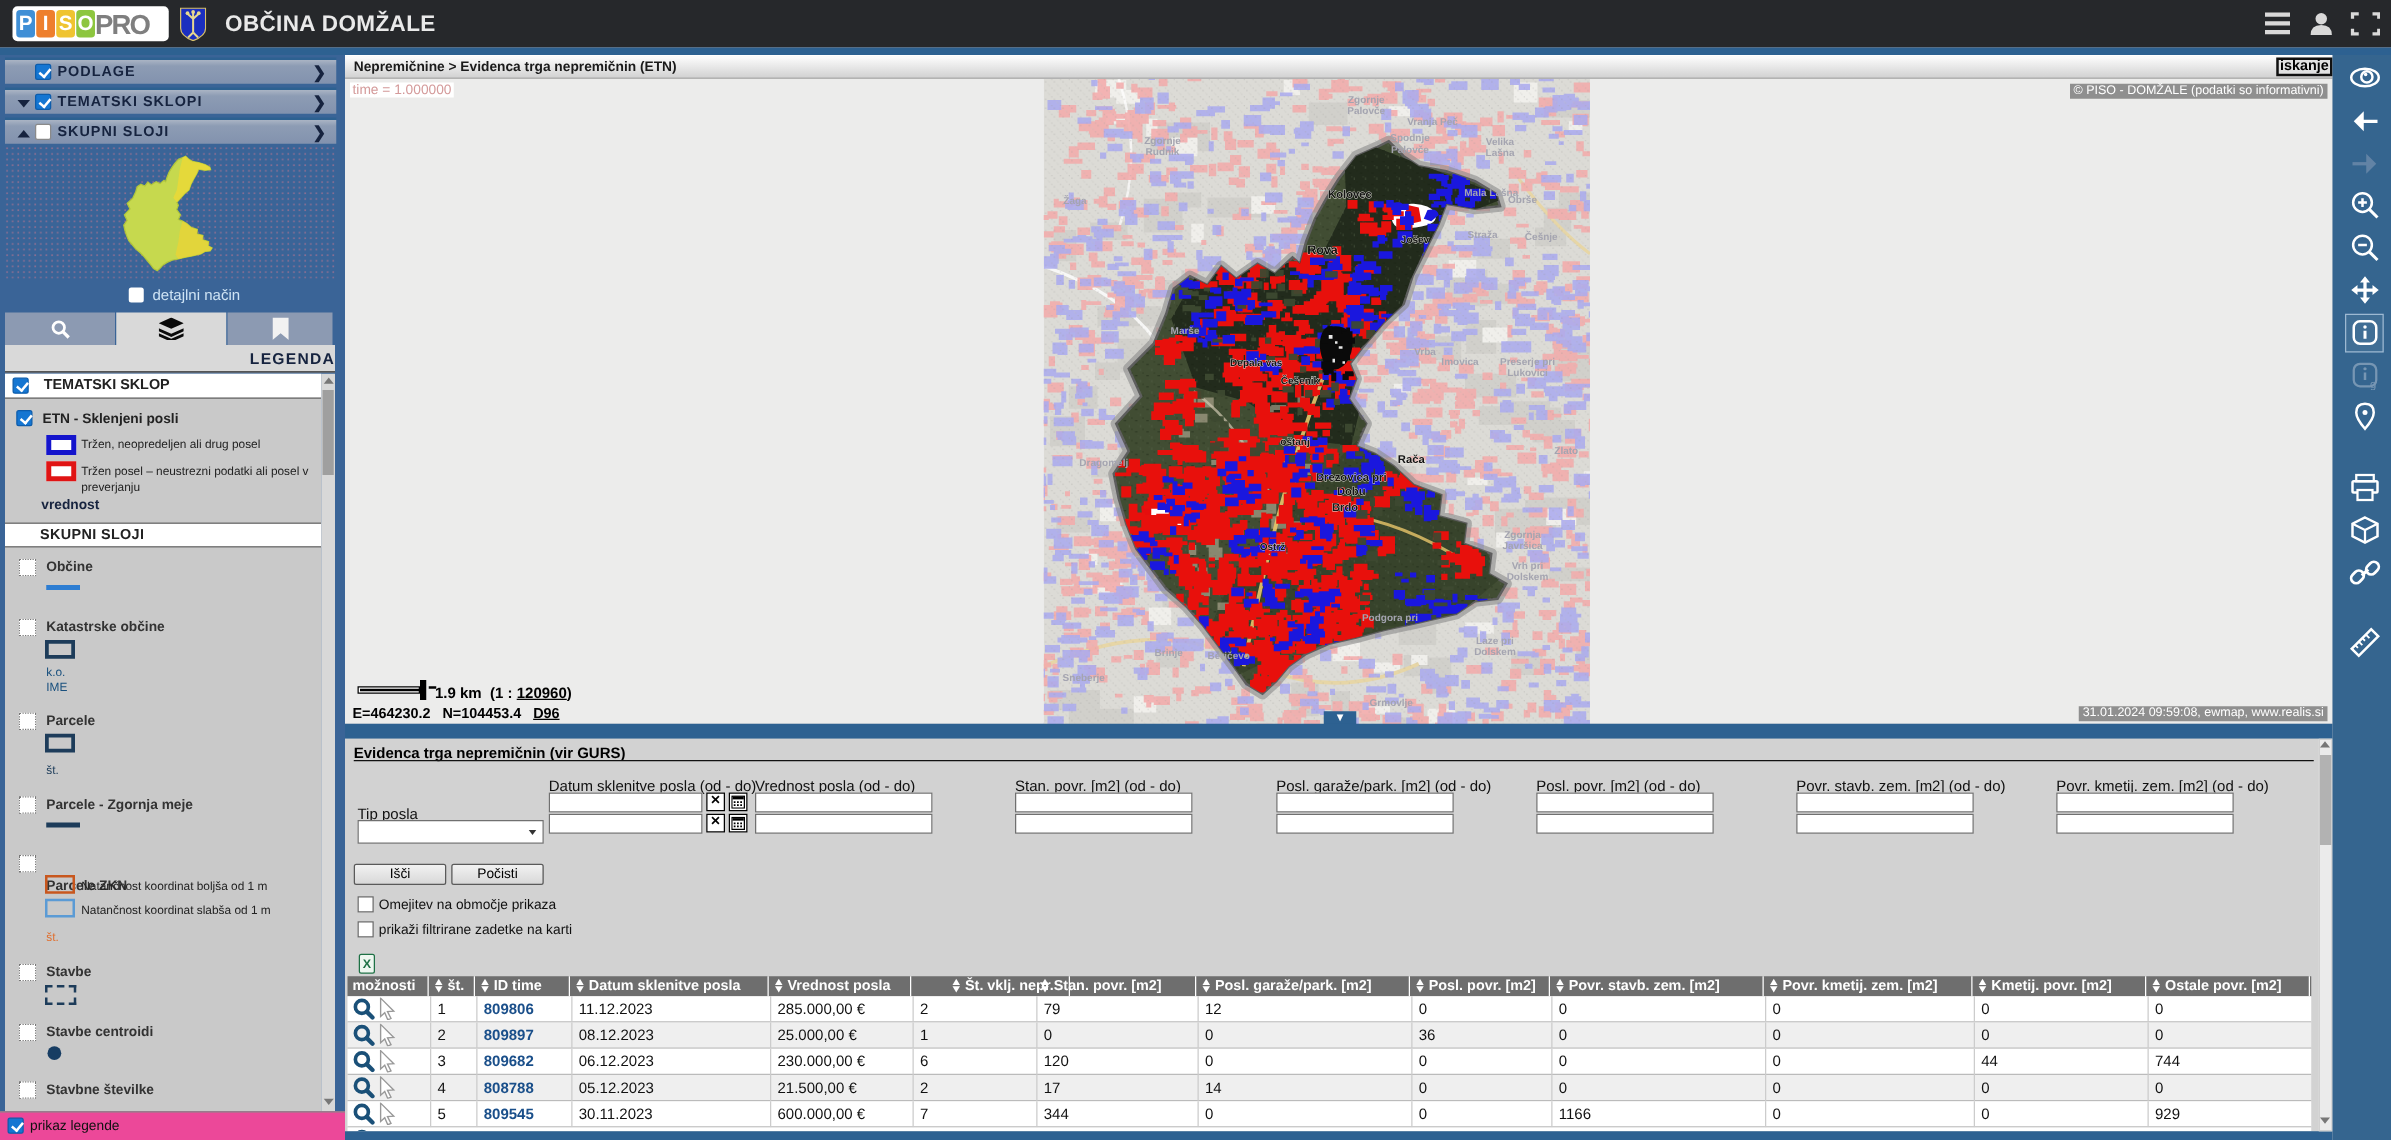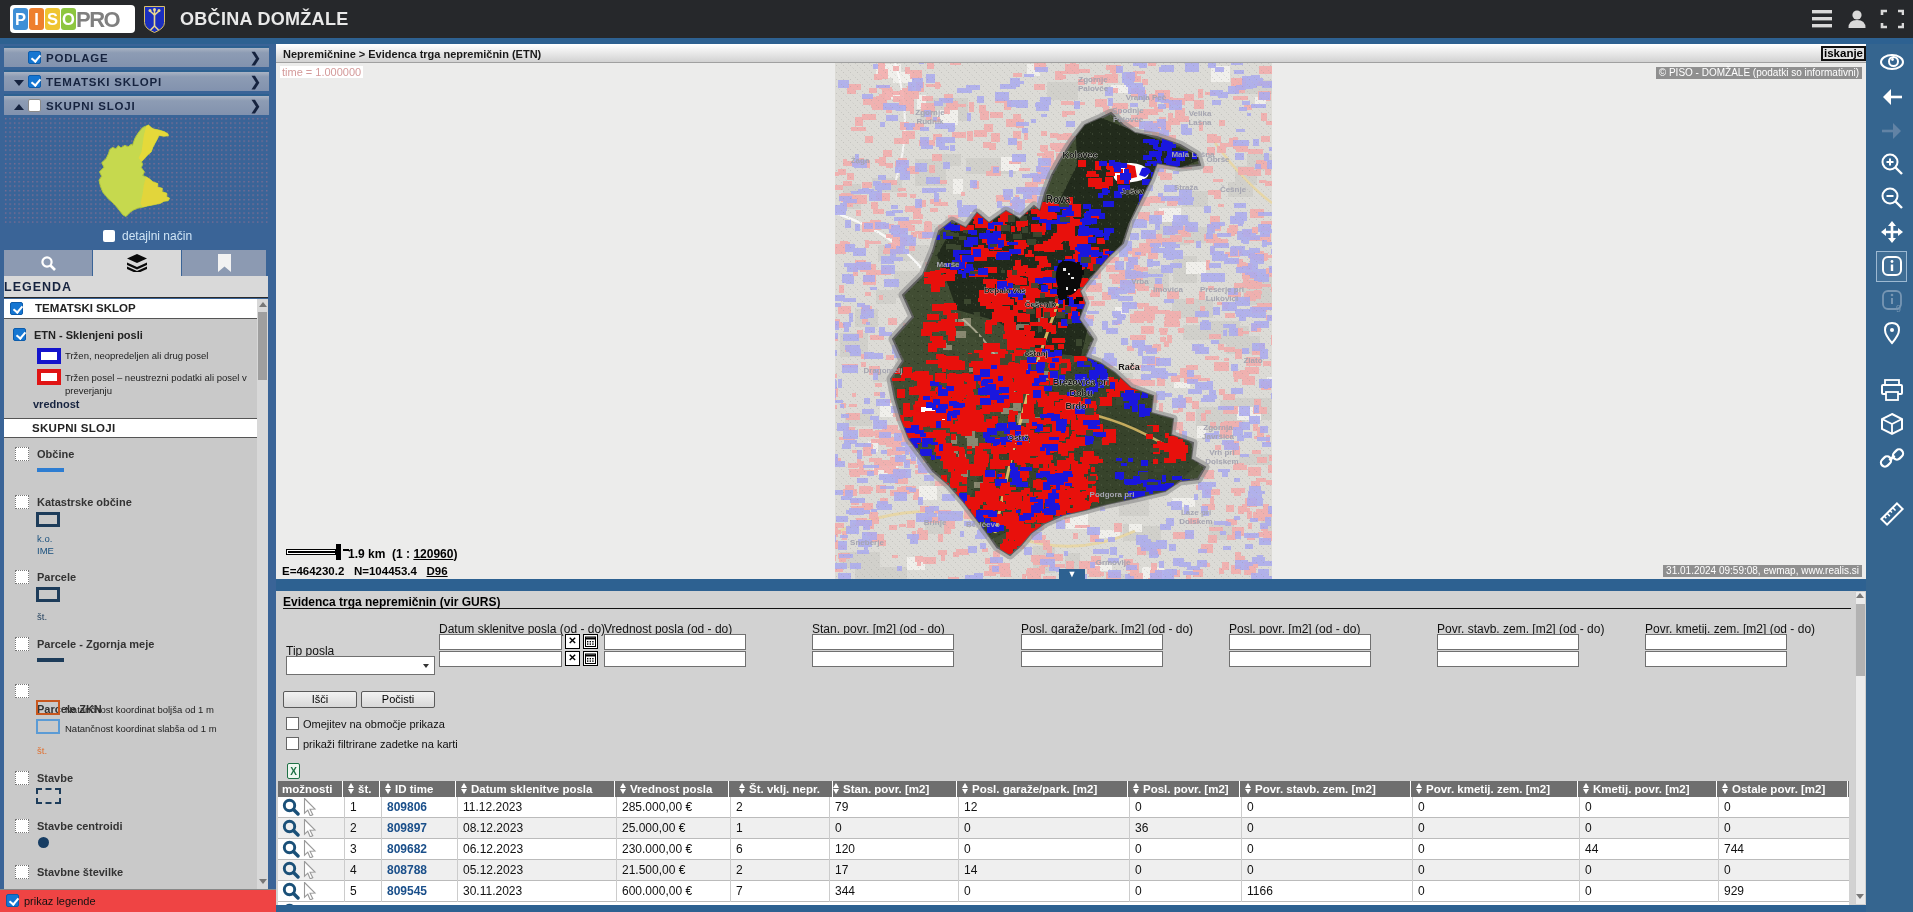--- a/index.html
+++ b/index.html
@@ -18,29 +18,29 @@
 .tu{border-left:5px solid transparent;border-right:5px solid transparent;border-bottom:6px solid #16233f}
 .cb{position:absolute;width:13px;height:13px;background:#1576d2;border-radius:2px;border:1px solid #0d5cab}
 .cb:after{content:"";position:absolute;left:3.5px;top:0.5px;width:4px;height:7px;border:solid #fff;border-width:0 2px 2px 0;transform:rotate(40deg)}
 .cbu{position:absolute;width:13px;height:13px;background:#fff;border-radius:2px;border:1px solid #8a8a8a}
 .cbd{position:absolute;width:14px;height:14px;background:#fff;border:1px dotted #777;outline:1px solid #c9c9c9}
 #thumb{left:4px;top:117px;width:265px;height:106px}
 #detaj{left:103px;top:230px;width:12px;height:12px;background:#fff;border-radius:2px}
 #detajt{left:122px;top:229px;font-size:12px;color:#cfe4f5}
 .tab{top:250px;height:26px;background:#8c9ab2}
 #tab2{background:#d9d9d9}
-#legbar{left:4px;top:276px;width:264px;height:22px;background:#d9d9d9;text-align:left;font-weight:bold;font-size:12.5px;color:#16233f;line-height:22px;letter-spacing:1px;border-bottom:1px solid #2a2a2a}
+#legbar{left:4px;top:276px;width:264px;height:22px;background:#d9d9d9;text-align:right;font-weight:bold;font-size:12.5px;color:#16233f;line-height:22px;letter-spacing:1px;border-bottom:1px solid #2a2a2a}
 #legend{left:4px;top:299px;width:253px;height:590px;background:#c9c9c9;font-size:9.5px;color:#1a1a1a}
 .lw{position:absolute;left:0;width:253px;background:#fff;border-bottom:1px solid #555}
 .lb{font-weight:bold;color:#16233f;font-size:11px}
 .ltx{position:absolute;color:#222}
 #lscroll{left:257px;top:299px;width:11px;height:590px;background:#d8d8d8}
 #lthumb{left:258px;top:312px;width:9px;height:68px;background:#9f9f9f}
 .sar{position:absolute;left:259px;width:0;height:0;border-left:4px solid transparent;border-right:4px solid transparent}
-#botbar{left:0px;top:889px;width:276px;height:23px;background:#ef4444;border-top:1px solid #888}
+#botbar{left:0px;top:889px;width:276px;height:23px;background:#ec4899;border-top:1px solid #888}
 #collapse{left:276px;top:117px;width:13px;height:27px;background:#3a6497;color:#fff;font-weight:bold;font-size:12px;text-align:center;line-height:27px}
 #mapvp{left:276px;top:44px;width:1590px;height:535px;background:#ececeb}
 #crumb{left:276px;top:44px;width:1590px;height:19px;background:linear-gradient(180deg,#fdfdfd,#d2d2d2);border-bottom:1px solid #a0a0a0;border-top:1px solid #fff}
 #crumbt{left:283px;top:48px;font-size:11px;font-weight:bold;color:#1a1a1a}
 #iskanje{left:1821px;top:46px;width:45px;height:15px;background:#e2e2e2;border:2px solid #111;font-size:11.5px;font-weight:bold;text-align:center;line-height:11px}
 #timel{left:280px;top:66px;background:#fff;font-size:11px;color:#d49a9a;padding:0 2px}
 #cpiso{right:51px;top:67px;background:#8f8f8f;color:#fff;font-size:10px;padding:0 3px;height:12px;line-height:12px}
 #datel{right:51px;top:565px;background:#8f8f8f;color:#fff;font-size:10px;padding:0 3px;height:12px;line-height:12px}
 #scaleline{left:286px;top:549px;width:50px;height:6px;border:1px solid #000;background:#fff}
 #scaleline:after{content:"";position:absolute;left:1px;top:1px;width:48px;height:1.5px;background:#000}
@@ -402,21 +402,21 @@
 <div class="a pcbt" style="top:717px">Omejitev na območje prikaza</div>
 <div class="a pcb" style="top:737px"></div>
 <div class="a pcbt" style="top:737px">prikaži filtrirane zadetke na karti</div>
 <div id="xls" class="a">X</div>
 <div id="thead" class="a"></div>
 <div class="th" style="left:278px;width:65px"><span style="padding-left:4px">možnosti</span></div>
 <div class="th" style="left:344px;width:36px"><span style="padding-left:14px">št.</span><div class="sort"></div></div>
 <div class="th" style="left:381px;width:75px"><span style="padding-left:14px">ID time</span><div class="sort"></div></div>
 <div class="th" style="left:457px;width:158px"><span style="padding-left:14px">Datum sklenitve posla</span><div class="sort"></div></div>
 <div class="th" style="left:616px;width:113px"><span style="padding-left:14px">Vrednost posla</span><div class="sort"></div></div>
-<div class="th" style="left:735px;width:98px"><span style="padding-left:14px">Št. vklj. nepr.</span><div class="sort"></div></div>
+<div class="th" style="left:758px;width:98px"><span style="padding-left:14px">Št. vklj. nepr.</span><div class="sort"></div></div>
 <div class="th" style="left:829px;width:128px"><span style="padding-left:14px">Stan. povr. [m2]</span><div class="sort"></div></div>
 <div class="th" style="left:958px;width:170px"><span style="padding-left:14px">Posl. garaže/park. [m2]</span><div class="sort"></div></div>
 <div class="th" style="left:1129px;width:111px"><span style="padding-left:14px">Posl. povr. [m2]</span><div class="sort"></div></div>
 <div class="th" style="left:1241px;width:170px"><span style="padding-left:14px">Povr. stavb. zem. [m2]</span><div class="sort"></div></div>
 <div class="th" style="left:1412px;width:166px"><span style="padding-left:14px">Povr. kmetij. zem. [m2]</span><div class="sort"></div></div>
 <div class="th" style="left:1579px;width:138px"><span style="padding-left:14px">Kmetij. povr. [m2]</span><div class="sort"></div></div>
 <div class="th" style="left:1718px;width:130px"><span style="padding-left:14px">Ostale povr. [m2]</span><div class="sort"></div></div>
 <div class="row" style="top:797px">
     <svg style="position:absolute;left:4px;top:1px" width="18" height="18" viewBox="0 0 18 18">
       <circle cx="7.5" cy="7.5" r="5.2" fill="none" stroke="#1a5078" stroke-width="2.9"></circle>

